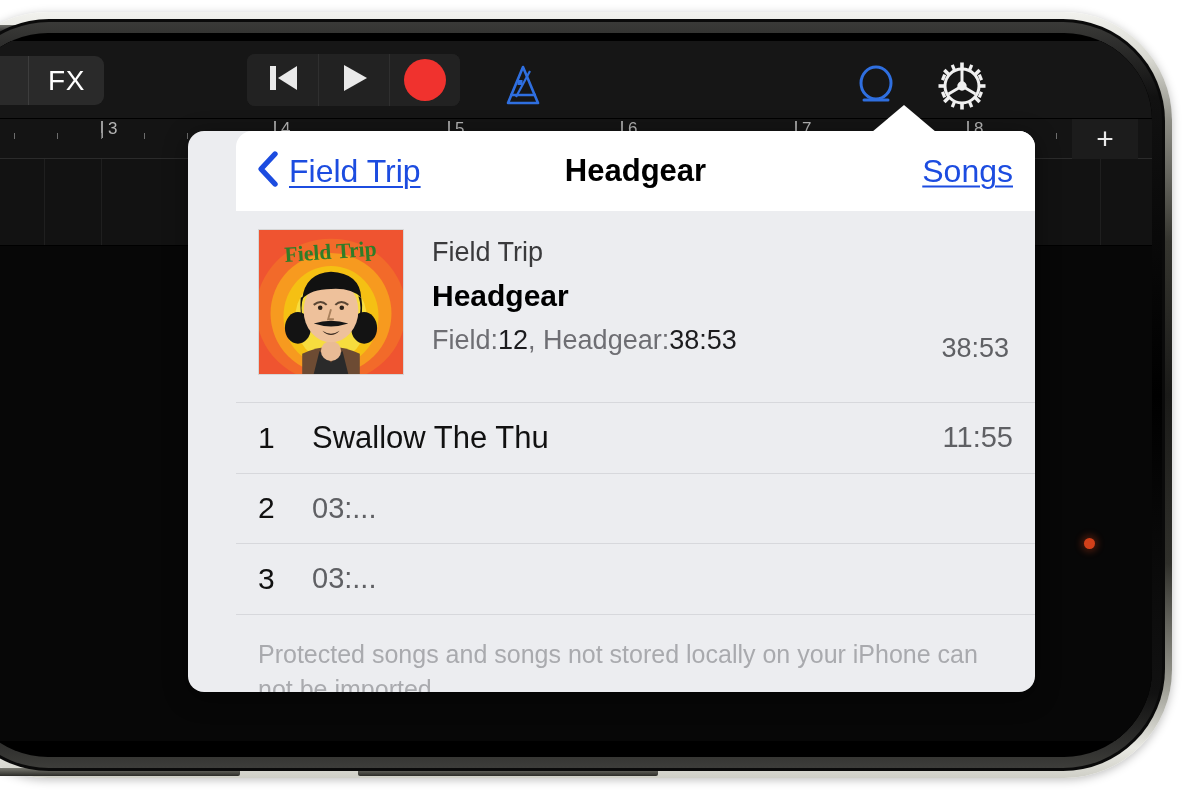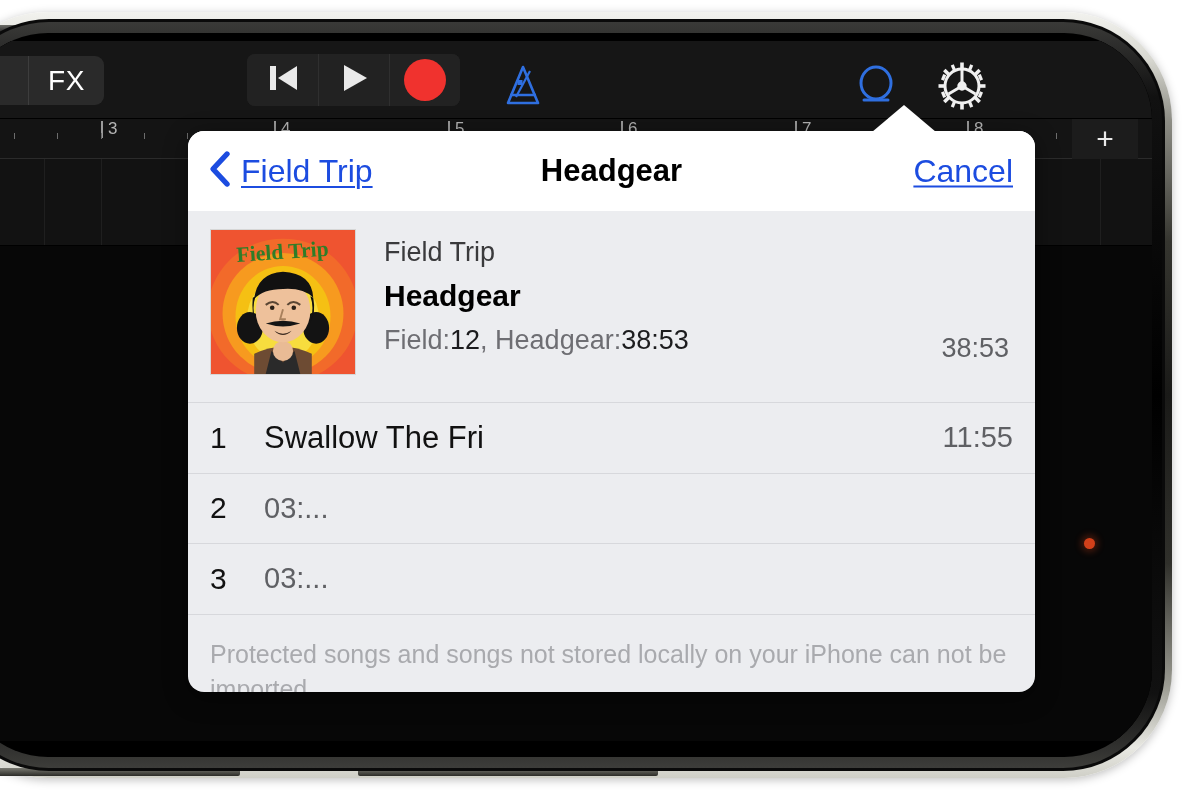--- a/index.html
+++ b/index.html
@@ -164,21 +164,21 @@
     box-shadow: 0 6px 24px rgba(0,0,0,.45);
   }
   .pop-arrow {
     position: absolute;
     left: 684px; top: -26px;
     width: 0; height: 0;
     border-left: 32px solid transparent;
     border-right: 32px solid transparent;
     border-bottom: 27px solid #ffffff;
   }
-  .pop-inner { position: absolute; inset: 0; border-radius: 16px; overflow: hidden; }
+  .pop-inner { position: absolute; inset: 0; border-radius: 16px; overflow: hidden; margin-left: 48px; }
 
   .pop-header {
     position: relative;
     height: 80px;
     background: #ffffff;
     display: flex; align-items: center;
   }
   .back-link {
     position: absolute; left: 20px; top: 50%; transform: translateY(-50%);
     display: flex; align-items: center; gap: 9px;
@@ -420,21 +420,21 @@
           <span class="chev">
             <svg width="24" height="40" viewBox="0 0 24 40" aria-hidden="true">
               <polyline points="19,5 5,20 19,35" fill="none" stroke="#1c4ce0" stroke-width="5.4" stroke-linecap="round" stroke-linejoin="round"></polyline>
             </svg>
           </span>
           <span class="back-text">Field Trip</span>
         </div>
 
         <div class="pop-title">Headgear</div>
 
-        <div class="cancel-link">Cancel</div>
+        <div class="cancel-link">Songs</div>
       </div>
 
       <div class="album-block">
         <div class="album-row">
           <div class="album-art">
             <svg viewBox="0 0 100 100" preserveAspectRatio="none" aria-hidden="true">
               <rect x="0" y="0" width="100" height="100" fill="#ef5430"></rect>
               <ellipse cx="50" cy="56" rx="52" ry="50" fill="#f26a2a"></ellipse>
               <ellipse cx="50" cy="58" rx="42" ry="42" fill="#f79a1f"></ellipse>
               <ellipse cx="50" cy="60" rx="33" ry="35" fill="#f5c013"></ellipse>
@@ -471,21 +471,21 @@
             <div class="album-name">Headgear</div>
             <div class="album-sub"><span>Field:</span><b>12</b><span>, Headgear:</span><b>38:53</b></div>
           </div>
         </div>
         <div class="album-total">38:53</div>
       </div>
 
       <div class="song-list">
         <div class="song-row">
           <span class="song-num">1</span>
-          <span class="song-title">Swallow The Fri</span>
+          <span class="song-title">Swallow The Thu</span>
           <span class="song-dur">11:55</span>
         </div>
         <div class="song-row">
           <span class="song-num">2</span>
           <span class="song-dur">03:...</span>
         </div>
         <div class="song-row">
           <span class="song-num">3</span>
           <span class="song-dur">03:...</span>
         </div>

